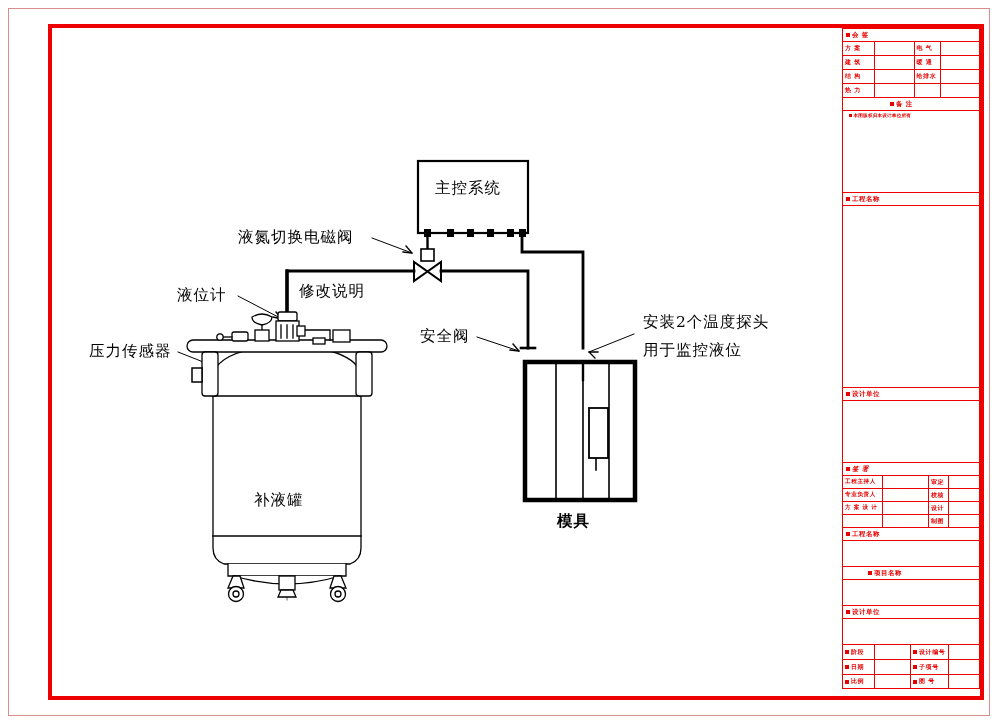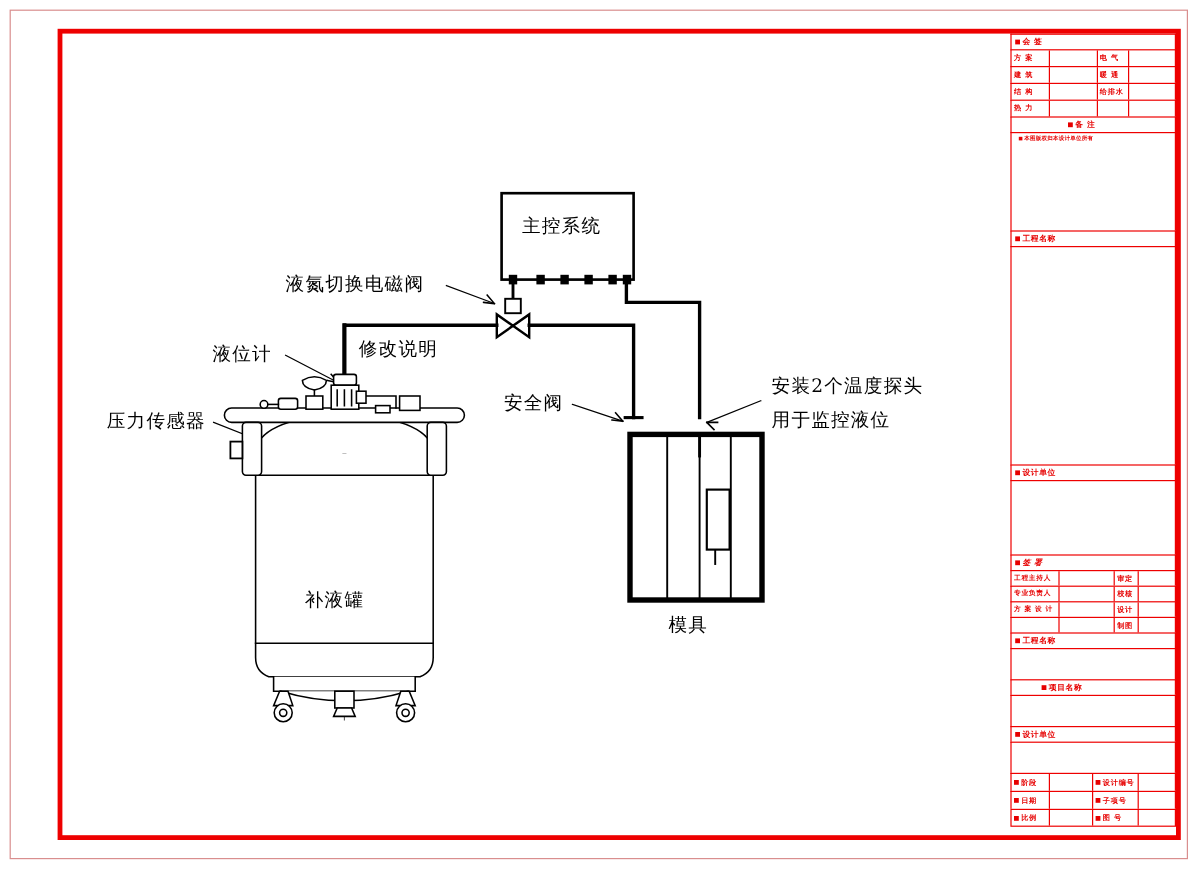--- a/index.html
+++ b/index.html
@@ -182,21 +182,21 @@
 
     <div class="dlabel" style="left:89px;top:341px;text-align:right;">压力传感器</div>
 
     <div class="dlabel" style="left:420px;top:326px;text-align:right;">安全阀</div>
 
     <div class="dlabel" style="left:643px;top:312px;">安装2个温度探头</div>
     <div class="dlabel" style="left:643px;top:340px;">用于监控液位</div>
 
     <div class="dlabel" style="left:254px;top:490px;">补液罐</div>
 
-    <div class="dlabel" style="left:557px;top:511px;">模具</div>
+    <div class="dlabel" style="left:557px;top:511px;font-weight:bold;">模具</div>
   </div>
 
   <div class="titleblock">
    <div class="tb-inner">
 
     <div class="tb-row" style="height:13px;">
       <span class="tb-hdr"><span class="bullet"></span><span>会  签</span></span>
     </div>
     <div class="tb-row" style="height:14px;">
       <span class="cell lbl" style="width:32px;">方  案</span>

